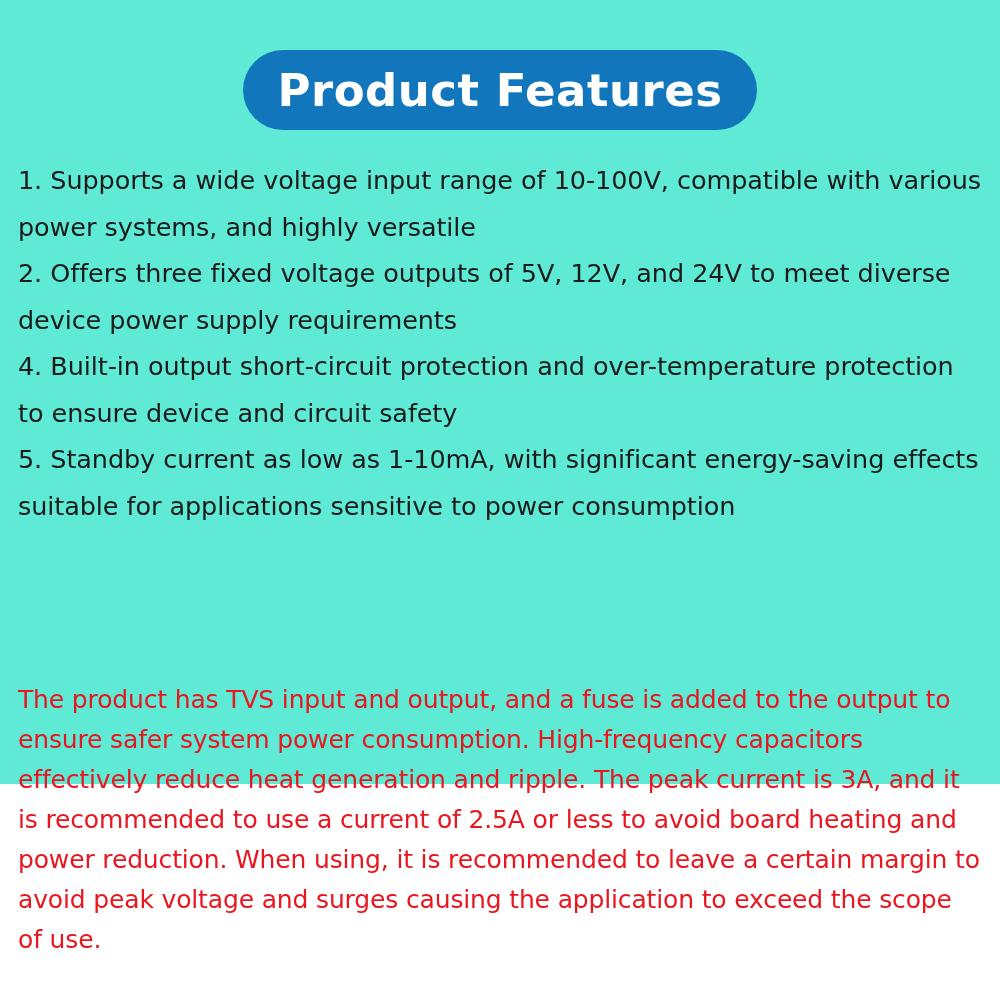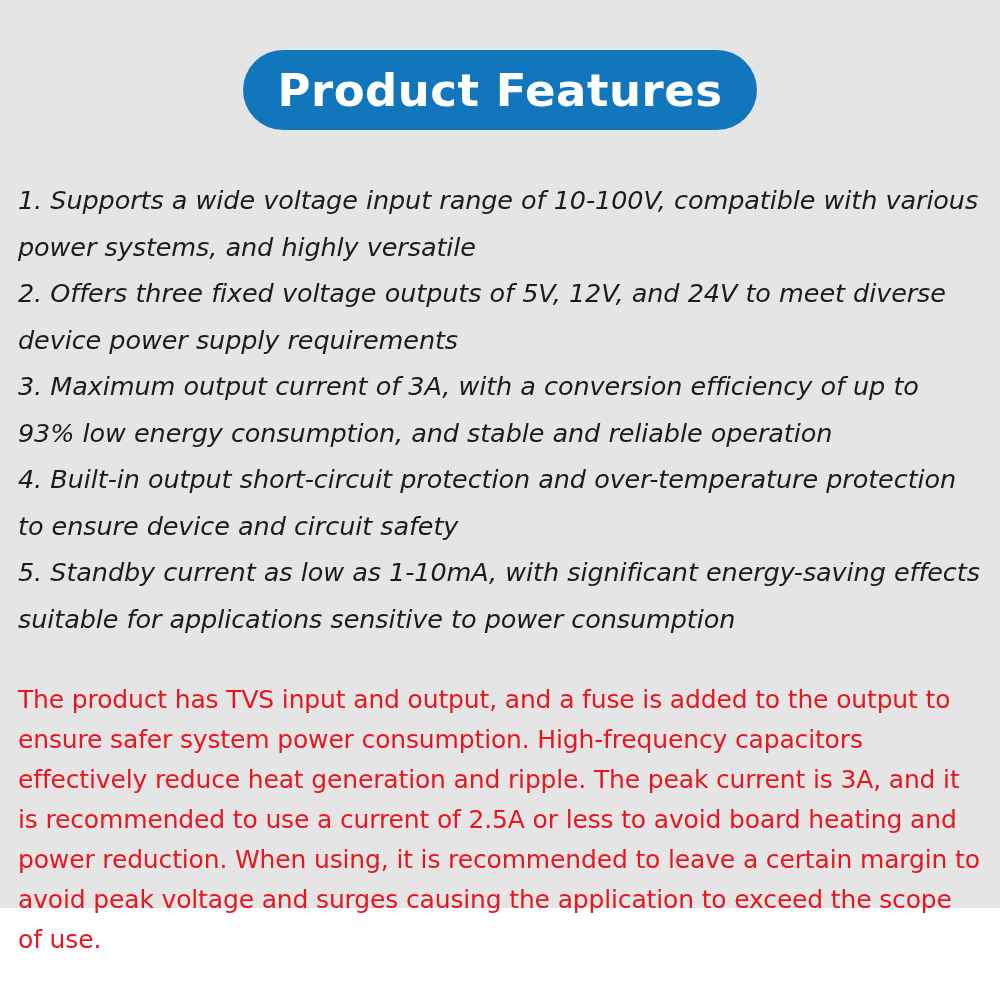--- a/index.html
+++ b/index.html
@@ -13,22 +13,22 @@
     height: 1000px;
     overflow: hidden;
     font-family: "DejaVu Sans", "Liberation Sans", sans-serif;
     color: #1b1b1b;
     -webkit-font-smoothing: antialiased;
   }
 
   .page {
     position: relative;
     width: 1000px;
-    height: 908px;
-    background: #e5e5e5;
+    height: 784px;
+    background: #5eead4;
     box-sizing: border-box;
   }
 
   
   .title-wrap {
     position: absolute;
     left: 0;
     top: 50px;
     width: 1000px;
     display: flex;
@@ -52,23 +52,22 @@
     letter-spacing: 0.5px;
     color: #ffffff;
     line-height: 1;
     white-space: nowrap;
   }
 
   
   .features {
     position: absolute;
     left: 18px;
-    top: 177px;
+    top: 157px;
     width: 964px;
-    font-style: italic;
   }
   .feature-item {
     font-size: 25.5px;
     line-height: 46.5px;
     color: #1b1b1b;
     letter-spacing: -0.1px;
     word-spacing: 0.2px;
     text-align: left;
   }
 
@@ -101,21 +100,20 @@
 
   <div class="title-wrap">
     <div class="title-pill">
       <span class="title-text">Product Features</span>
     </div>
   </div>
 
   <div class="features">
     <div class="feature-item">1. Supports a wide voltage input range of 10-100V, compatible with various power systems, and highly versatile</div>
     <div class="feature-item">2. Offers three fixed voltage outputs of 5V, 12V, and 24V to meet diverse device power supply requirements</div>
-    <div class="feature-item">3. Maximum output current of 3A, with a conversion efficiency of up to 93% low energy consumption, and stable and reliable operation</div>
     <div class="feature-item">4. Built-in output short-circuit protection and over-temperature protection to ensure device and circuit safety</div>
     <div class="feature-item">5. Standby current as low as 1-10mA, with significant energy-saving effects suitable for applications sensitive to power consumption</div>
   </div>
 
   <div class="notes">
     <div class="notes-body">The product has TVS input and output, and a fuse is added to the output to ensure safer system power consumption. High-frequency capacitors effectively reduce heat generation and ripple. The peak current is 3A, and it is recommended to use a current of 2.5A or less to avoid board heating and power reduction. When using, it is recommended to leave a certain margin to avoid peak voltage and surges causing the application to exceed the scope of use.</div>
   </div>
 
 </div>
 

